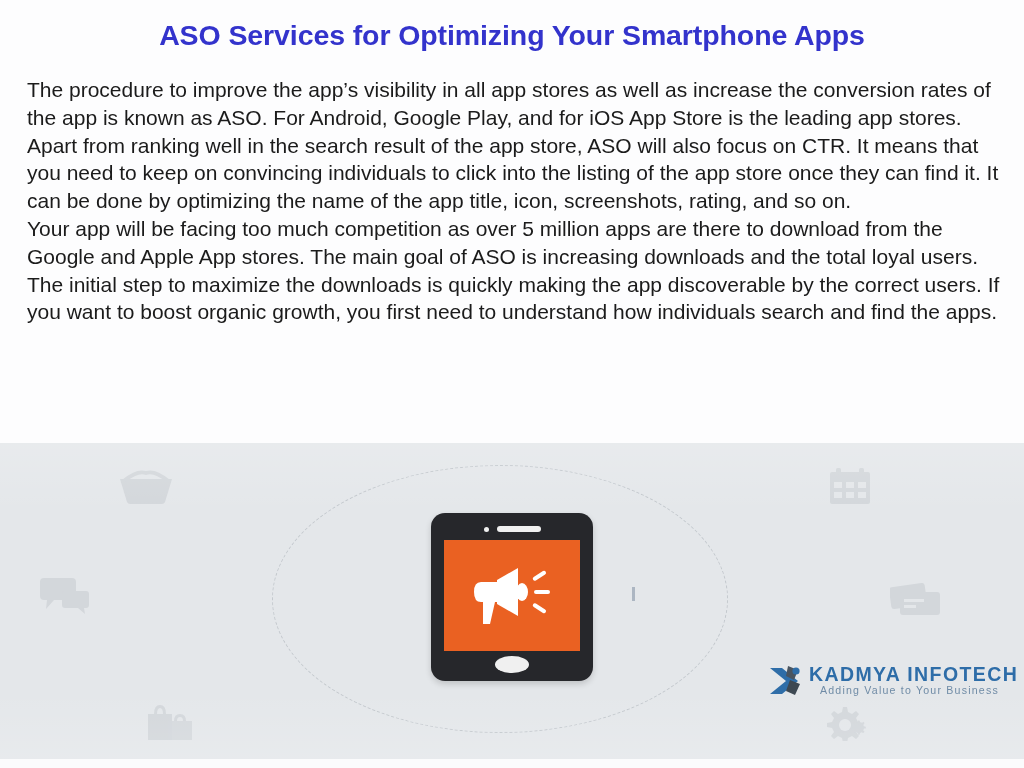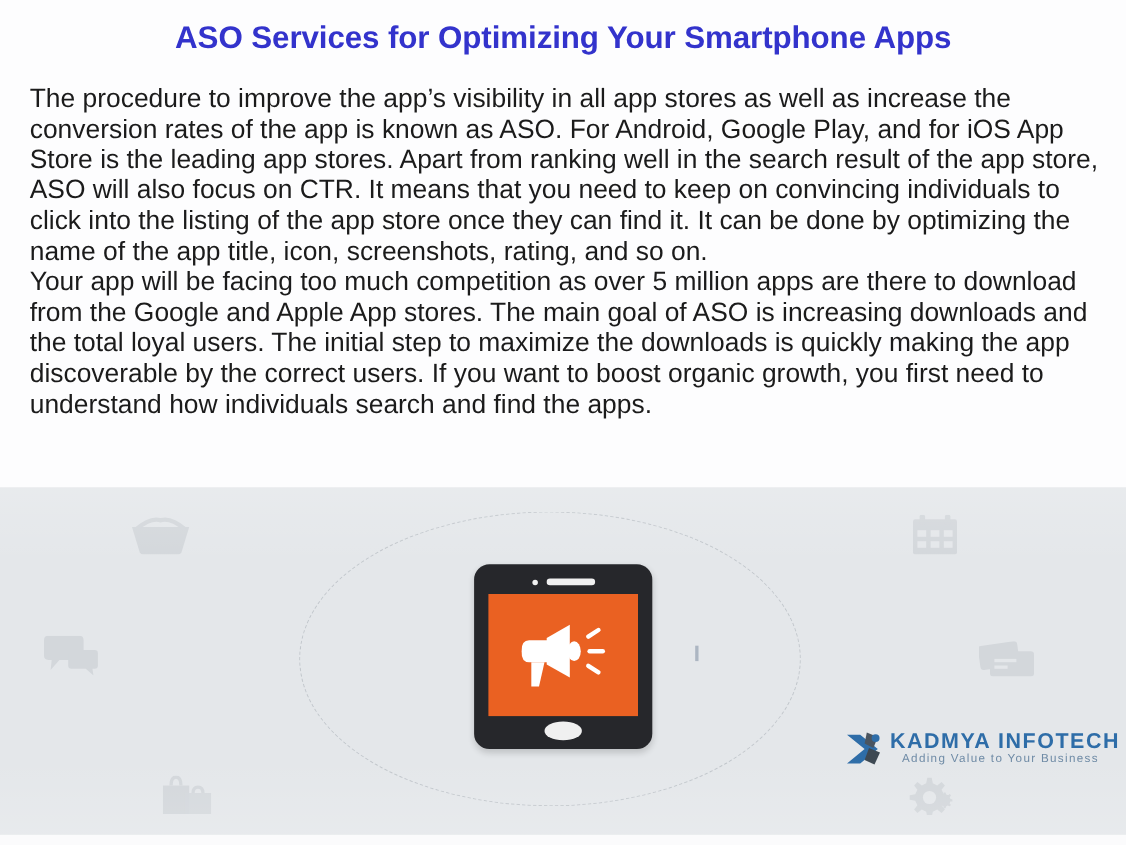--- a/index.html
+++ b/index.html
@@ -45,21 +45,21 @@
     white-space: nowrap;
   }
   .body-copy {
     position: absolute;
     left: 27px;
     top: 76px;
     width: 983px;
   }
   .para {
     margin: 0;
-    font-size: 24px;
+    font-size: 21px;
     line-height: 27.8px;
     color: #1b1b1b;
     text-align: left;
   }
 
   
   .image-band {
     position: absolute;
     left: 0;
     top: 443px;

